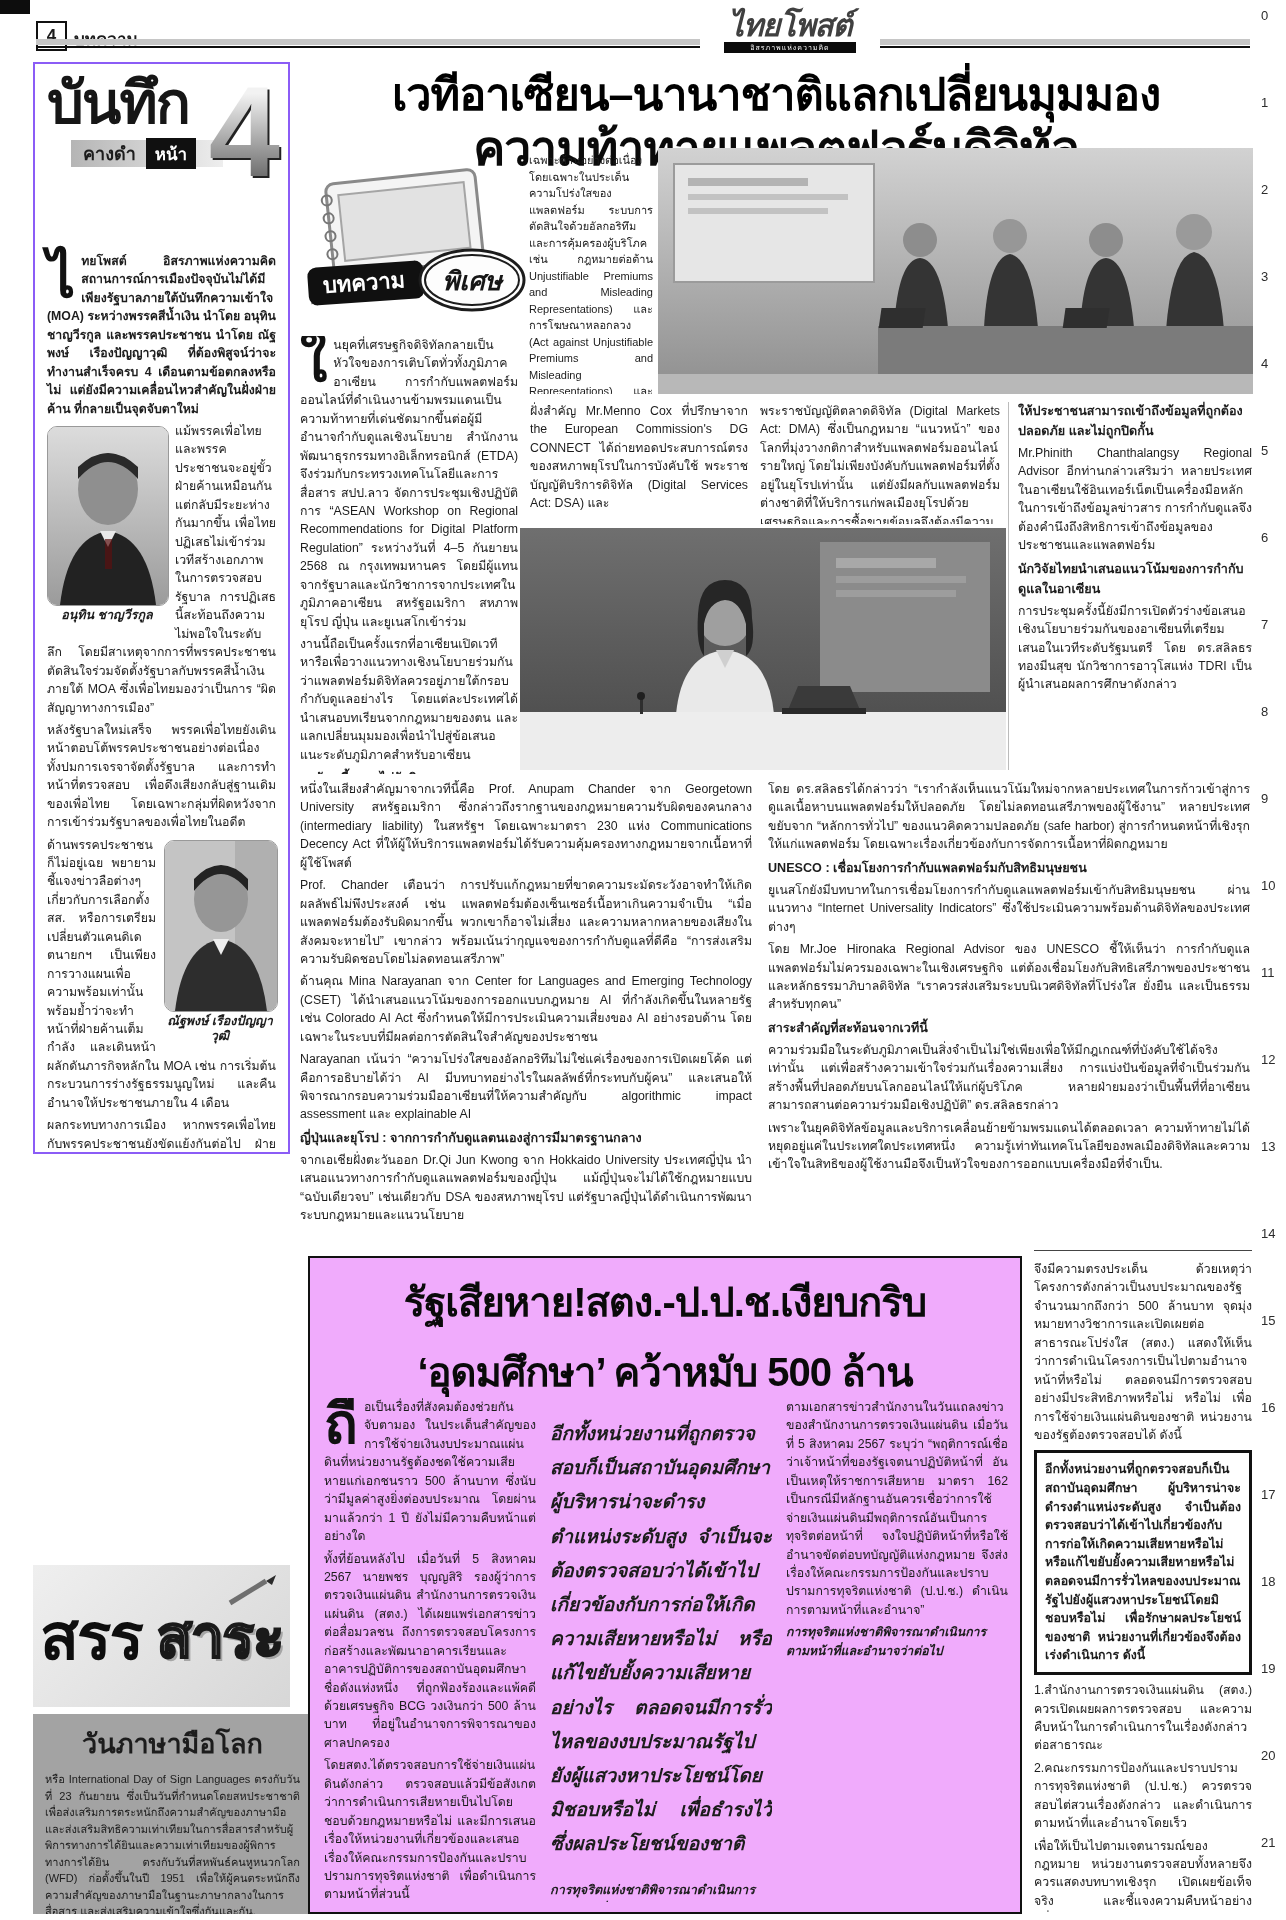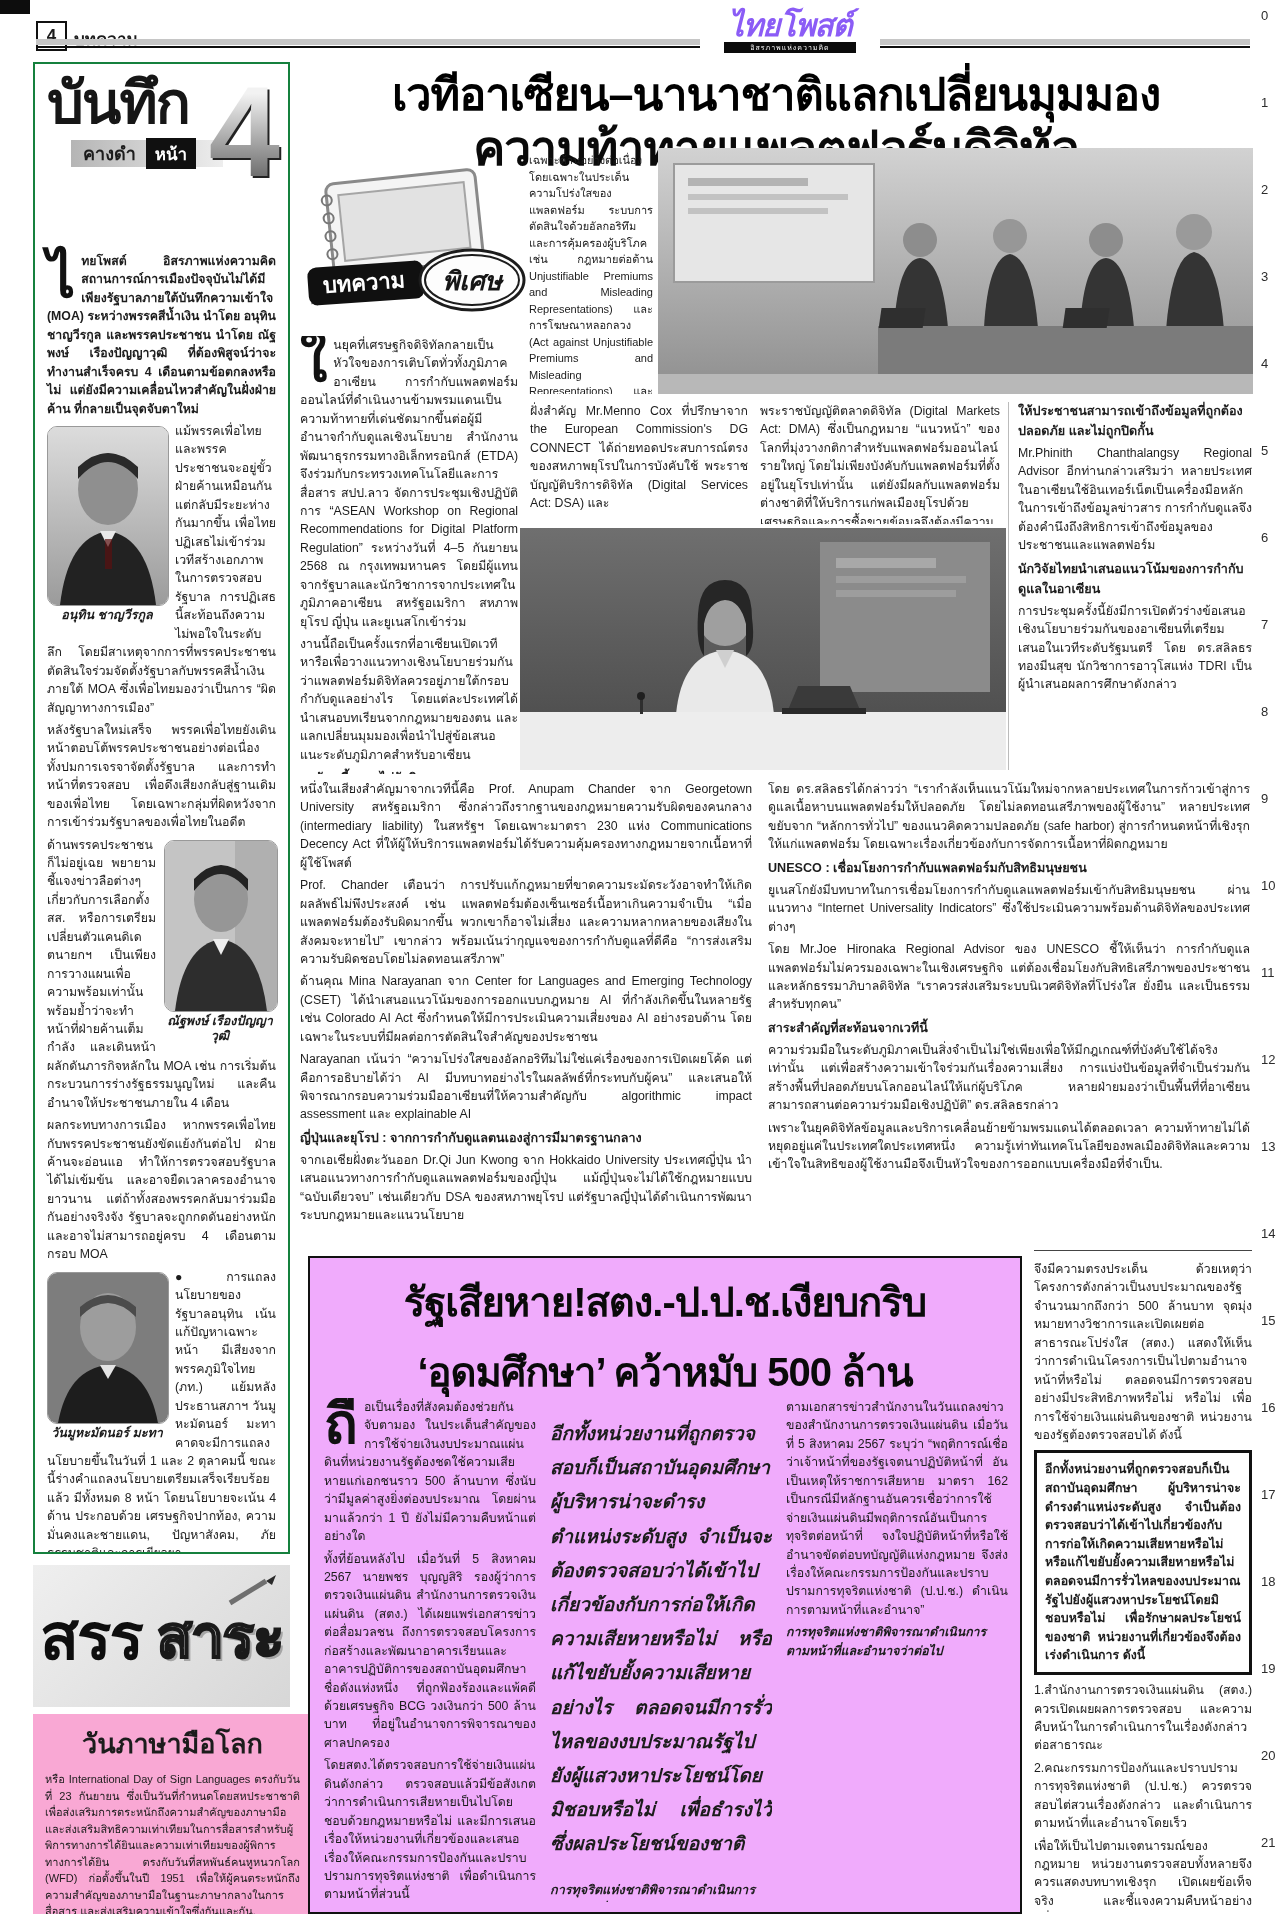--- a/index.html
+++ b/index.html
@@ -7,26 +7,26 @@
         font-family:"Liberation Sans",sans-serif;color:#1c1c1c;}
   .abs{position:absolute;}
   
   .corner{left:0;top:0;width:30px;height:14px;background:#0d0d0d;}
   .pagenum{left:36px;top:21px;width:27px;height:26px;border:2px solid #111;
            font-size:17px;font-weight:bold;display:flex;align-items:center;justify-content:center;}
   .section{left:74px;top:25px;font-size:17px;font-weight:bold;}
   .ruleband{left:36px;top:39px;width:1214px;height:6px;background:#c6c6c6;}
   .ruleline{left:36px;top:46px;width:1214px;height:2px;background:#0d0d0d;}
   .brandwrap{left:700px;top:10px;width:180px;height:48px;background:#fff;text-align:center;}
-  .brand{font-size:31px;font-weight:900;letter-spacing:-1px;font-style:italic;color:#8b5cf6;line-height:1.0;}
+  .brand{font-size:31px;font-weight:900;letter-spacing:-1px;font-style:italic;color:#404040;line-height:1.0;}
   .brandbar{margin:1px auto 0;width:132px;height:11px;background:#0b0b0b;color:#fff;font-size:7px;
             display:flex;align-items:center;justify-content:center;letter-spacing:1px;}
   .ruler-num{left:1261px;font-size:13px;color:#2c2c2c;}
   
-  .nbbox{left:33px;top:62px;width:257px;height:1492px;border:2px solid #15803d;padding:10px 12px;
+  .nbbox{left:33px;top:62px;width:257px;height:1092px;border:2px solid #8b5cf6;padding:10px 12px;
          box-sizing:border-box;overflow:hidden;background:#fff;}
   .nb-logo{position:relative;height:178px;}
   .nb-word{font-size:58px;font-weight:bold;letter-spacing:-2px;color:#161616;line-height:1.0;}
   .nb-strip{position:absolute;left:24px;top:66px;width:152px;height:27px;display:flex;align-items:center;
             background:linear-gradient(90deg,#b5b5b5,#eee);}
   .nb-sub{font-size:18px;font-weight:bold;margin-left:12px;}
   .nb-page{margin-left:10px;background:#101010;color:#fff;font-size:17px;font-weight:bold;padding:2px 9px;}
   .nb-four{position:absolute;right:-4px;top:-6px;font-size:128px;font-weight:900;
            background:linear-gradient(#f2f2f2 20%,#6e6e6e 85%);-webkit-background-clip:text;
            background-clip:text;color:transparent;text-shadow:none;line-height:1.0;
@@ -38,21 +38,21 @@
   .photoL{float:left;width:120px;margin:4px 8px 2px 0;}
   .photoR{float:right;width:112px;margin:4px 0 2px 8px;}
   .photo{border-radius:10px;border:1px solid #999;overflow:hidden;display:block;}
   .caption{font-style:italic;font-weight:bold;font-size:12.5px;text-align:center;margin-top:2px;line-height:1.2;}
   
   .ssbox{left:33px;top:1565px;width:257px;height:142px;background:linear-gradient(135deg,#efefef,#d7d7d7);
          display:flex;align-items:center;justify-content:center;position:absolute;gap:9px;}
   .ss-solid{font-size:64px;font-weight:900;color:#0e0e0e;letter-spacing:-2px;}
   .ss-outline{font-size:58px;font-weight:900;color:#fff;-webkit-text-stroke:2.4px #1a1a1a;
               text-shadow:3px 3px 0 #a6a6a6;margin-left:6px;letter-spacing:-1px;}
-  .signbox{left:33px;top:1714px;width:279px;height:200px;background:#f9a8d4;padding:6px 12px;
+  .signbox{left:33px;top:1714px;width:279px;height:200px;background:#a3a3a3;padding:6px 12px;
            box-sizing:border-box;overflow:hidden;}
   .sign-title{font-size:27px;font-weight:bold;text-align:center;margin:2px 0 6px;}
   
   .hl1{left:300px;top:58px;width:952px;text-align:center;font-size:45px;font-weight:900;
        letter-spacing:-1px;color:#000000;white-space:nowrap;}
   .hl2{left:300px;top:110px;width:952px;text-align:center;font-size:48px;font-weight:900;
        letter-spacing:-1px;color:#0a0a0a;white-space:nowrap;}
   .colblock{overflow:hidden;}
   .subhead{font-size:12.6px;font-weight:bold;margin:3px 0;text-align:left;}
   .credit{text-align:right;margin-top:10px;}

